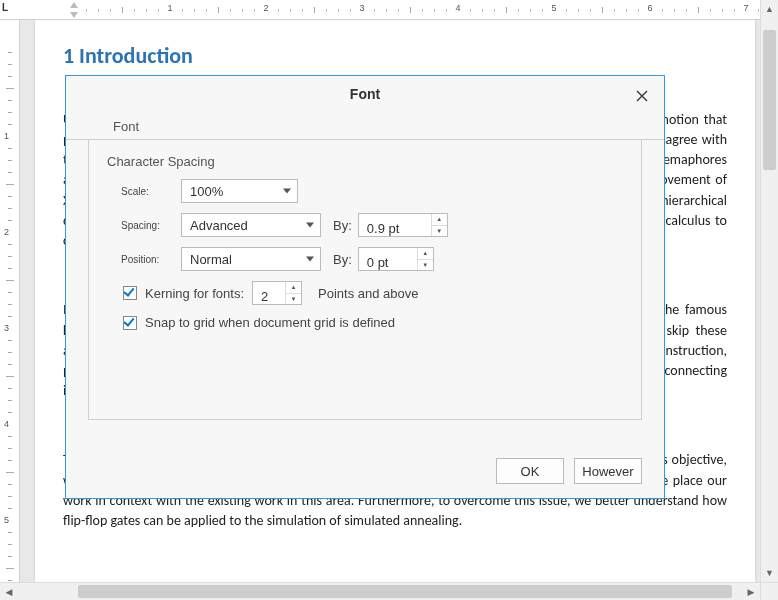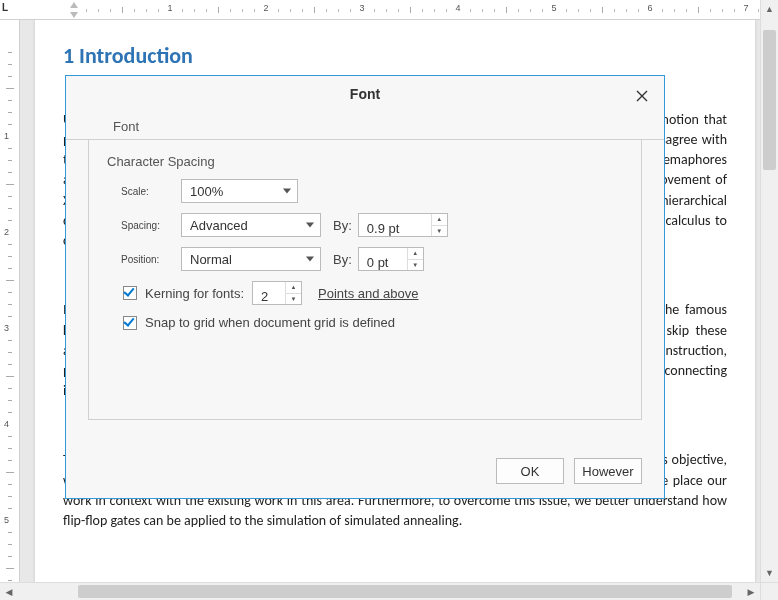--- a/index.html
+++ b/index.html
@@ -53,21 +53,21 @@
   .combo .caret { position: absolute; right: 6px; top: 50%; transform: translateY(-50%); width: 0; height: 0; border-left: 4px solid transparent; border-right: 4px solid transparent; border-top: 5px solid #555; }
   .spinner { position: relative; height: 24px; border: 1px solid #bbb; background: #fff; display: inline-flex; align-items: flex-end; padding: 0 18px 0 8px; font-size: 13px; color: #333; }
   .spinner .sp-btns { position: absolute; right: 0; top: 0; bottom: 0; width: 16px; display: flex; flex-direction: column; }
   .sp-up, .sp-down { flex: 1; display: flex; align-items: center; justify-content: center; font-size: 6px; color: #555; border-left: 1px solid #ddd; cursor: pointer; }
   .sp-up { border-bottom: 1px solid #ddd; }
   .by-lbl { font-size: 13px; color: #444; margin: 0 6px 0 12px; }
   .chk-row { display: flex; align-items: center; margin: 6px 0 0 2px; font-size: 13px; color: #444; }
   .chk { width: 14px; height: 14px; border: 1px solid #888; background: #fff; margin-right: 8px; position: relative; cursor: pointer; }
   .chk.checked::after { content: ""; position: absolute; left: 2px; top: -1px; width: 4px; height: 8px; border: solid #0078D4; border-width: 0 2px 2px 0; transform: rotate(40deg); }
   .kern-sp { margin: 0 8px; }
-  .pts-after { margin-left: 8px; text-decoration: underline; }
+  .pts-after { margin-left: 8px; }
   .dlg-buttons { position: absolute; right: 22px; bottom: 14px; display: flex; gap: 10px; }
   .btn { min-width: 68px; height: 26px; border: 1px solid #bbb; background: #fdfdfd; display: flex; align-items: center; justify-content: center; font-size: 13px; color: #333; cursor: pointer; }
 </style>
 </head>
 <body>
 
 <div class="app">
 
   <div class="ruler-h">
     <span class="ruler-l-marker">L</span>
@@ -236,21 +236,21 @@
         </div>
       </div>
 
       <div class="row" style="padding-left:14px">
         <div class="lbl">Position:</div>
         <div class="combo" style="width:140px">
           <span>Normal</span>
           <span class="caret"></span>
         </div>
         <div class="by-lbl">By:</div>
-        <div class="spinner" style="width:66px">
+        <div class="spinner" style="width:76px">
           <span>0 pt</span>
           <div class="sp-btns">
               <div class="sp-up">▲</div>
               <div class="sp-down">▼</div>
             </div>
         </div>
       </div>
 
       <div class="chk-row" style="padding-left:14px; margin-top:6px">
         <div class="chk checked"></div>

